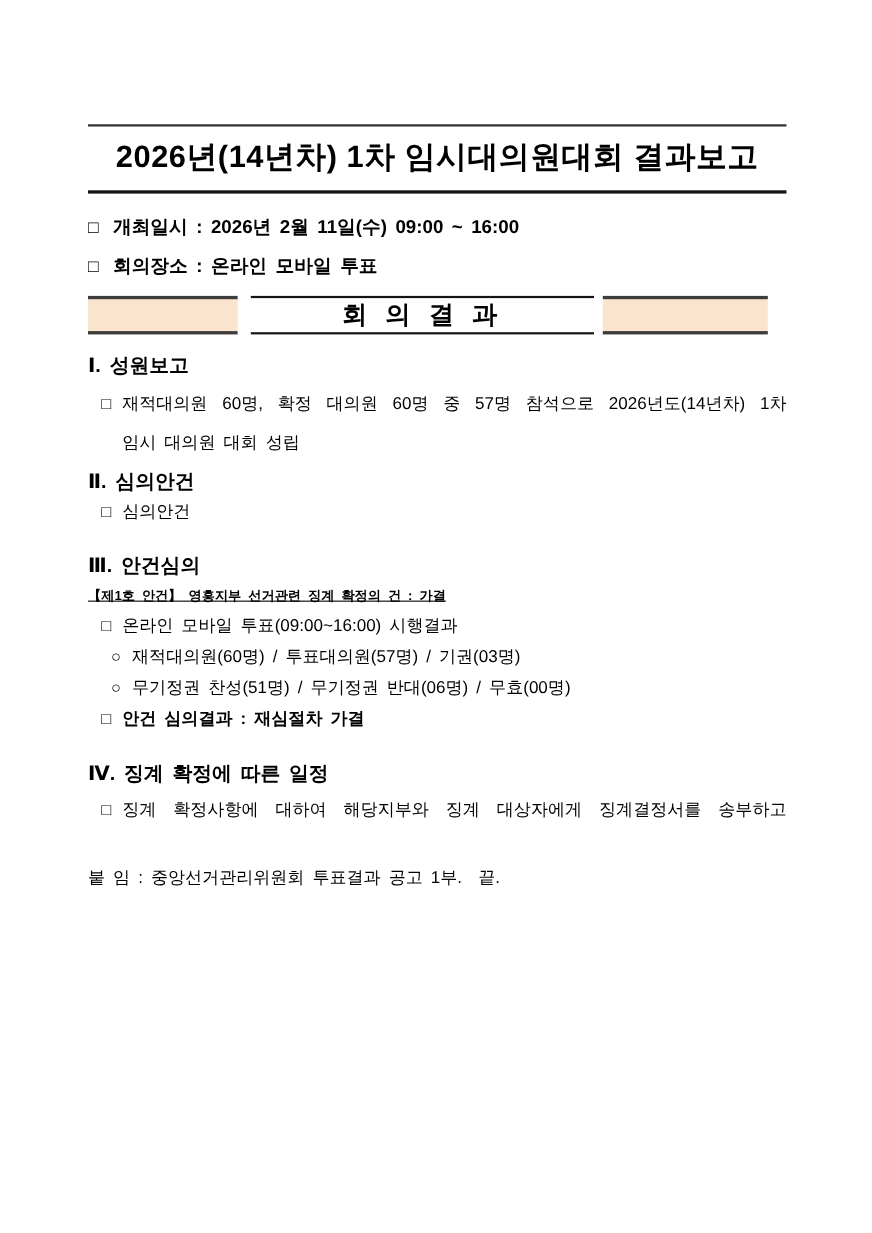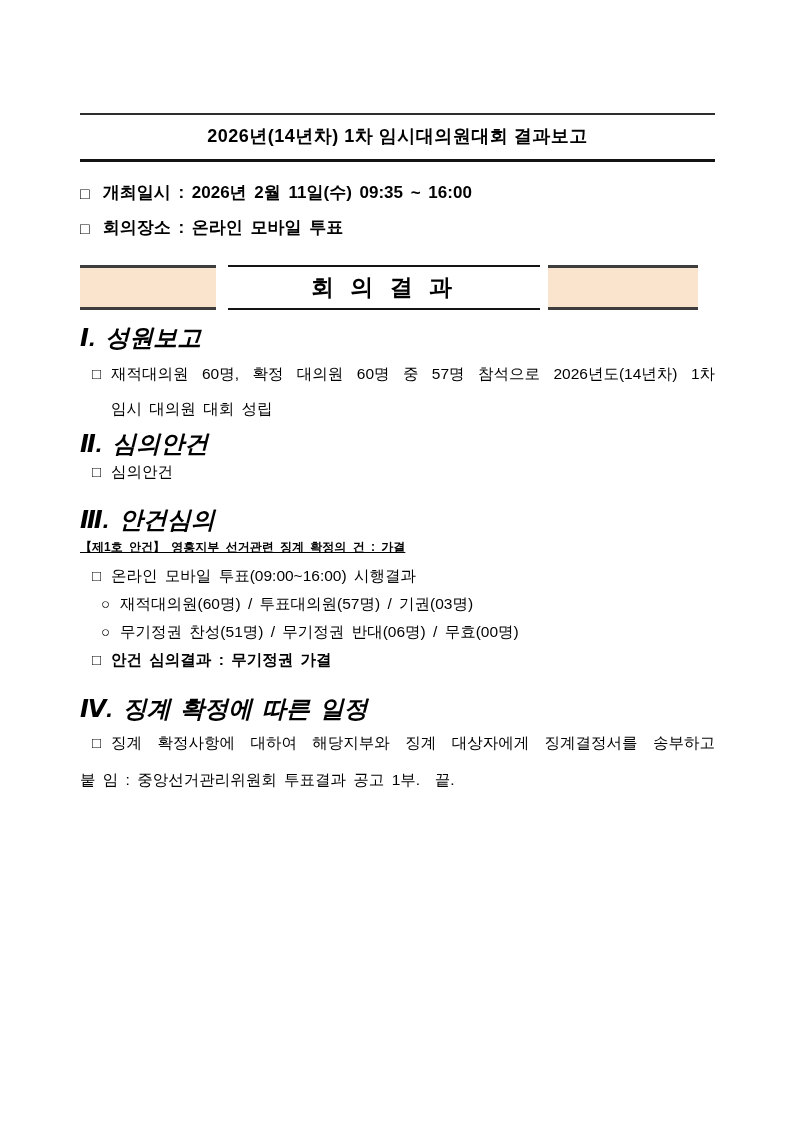--- a/index.html
+++ b/index.html
@@ -10,49 +10,49 @@
     color:#000000; position:relative; overflow:hidden;
   }
   .page { padding:113px 78px 0 80px; }
 
   
   .title-box {
     border-top:2px solid #2e2e2e;
     border-bottom:3px solid #141414;
     padding:9px 0 11px; text-align:center;
   }
-  .title { font-size:18px; font-weight:bold; letter-spacing:0.5px; }
+  .title { font-size:28px; font-weight:bold; letter-spacing:0.5px; }
 
   
   .header-list { margin-top:13px; }
   .hdr-item {
     display:flex; align-items:center; gap:13px;
     height:35px; font-size:17px; font-weight:bold;
     word-spacing:3px;
   }
   .cb { font-size:15px; font-weight:normal; line-height:1; position:relative; top:1px; }
   .hdr-item .cb { font-size:16px; }
 
   
-  .banner { display:flex; align-items:stretch; margin-top:20px; height:45px; }
+  .banner { display:flex; align-items:stretch; margin-top:10px; height:35px; }
   .banner-side {
     background:#FBE4CE;
     border-top:3px solid #3d3d3d; border-bottom:3px solid #3d3d3d;
   }
   .banner-side.left  { width:136px; margin-right:12px; }
   .banner-side.right { width:150px; margin-left:8px; margin-right:17px; }
   .banner-center {
     flex:1;
     border-top:2px solid #141414; border-bottom:2px solid #141414;
     display:flex; align-items:center; justify-content:center;
     font-size:23px; font-weight:bold; letter-spacing:5px;
   }
 
   
-  .section-heading { font-size:24px; font-weight:bold; line-height:24px; word-spacing:3px;font-style:italic; }
+  .section-heading { font-size:18px; font-weight:bold; line-height:24px; word-spacing:3px; }
   .sec1 { margin-top:16px; }
   .sec2 { margin-top:6px; }
   .sec3 { margin-top:21px; }
   .sec4 { margin-top:23px; }
 
   .bullet-row {
     display:flex; align-items:flex-start; gap:10px;
     font-size:15.5px; word-spacing:3px;
   }
   .bullet-row .cb { line-height:inherit; top:0; align-self:flex-start; }
@@ -63,37 +63,37 @@
   .lh28 { line-height:28px; }
   .bullet-text { flex:1; }
   .just { text-align:justify; text-align-last:justify; }
   .bold { font-weight:bold; }
   .para-top { margin-top:6px; }
 
   .agenda-line { padding-left:8px; font-size:15.5px; line-height:31px; word-spacing:3px; }
   .subheading { font-size:12px; font-weight:bold; line-height:30px; word-spacing:3px;text-decoration:underline; }
 
   .footer-line {
-    margin-top:7px; font-size:15.5px; line-height:30px;
+    margin-top:32px; font-size:15.5px; line-height:30px;
     word-spacing:3px; white-space:pre-wrap;
   }
 </style>
 </head>
 <body>
 
 <div class="page">
 
   <div class="title-box">
     <div class="title">2026년(14년차) 1차 임시대의원대회 결과보고</div>
   </div>
 
   <div class="header-list">
     <div class="hdr-item">
       <span class="cb">□</span>
-      <span>개최일시 : 2026년 2월 11일(수) 09:35 ~ 16:00</span>
+      <span>개최일시 : 2026년 2월 11일(수) 09:00 ~ 16:00</span>
     </div>
     <div class="hdr-item">
       <span class="cb">□</span>
       <span>회의장소 : 온라인 모바일 투표</span>
     </div>
   </div>
 
   <div class="banner">
     <div class="banner-side left"></div>
     <div class="banner-center">회 의 결 과</div>
@@ -129,21 +129,21 @@
     <div class="bullet-row indent2 lh28">
       <span class="cb">○</span>
       <div class="bullet-text">재적대의원(60명) / 투표대의원(57명) / 기권(03명)</div>
     </div>
     <div class="bullet-row indent2 lh28">
       <span class="cb">○</span>
       <div class="bullet-text">무기정권 찬성(51명) / 무기정권 반대(06명) / 무효(00명)</div>
     </div>
     <div class="bullet-row indent1 lh28">
       <span class="cb">□</span>
-      <div class="bullet-text bold">안건 심의결과 : 무기정권 가결</div>
+      <div class="bullet-text bold">안건 심의결과 : 재심절차 가결</div>
     </div>
   </div>
 
   <div class="sec4">
     <div class="section-heading">Ⅳ. 징계 확정에 따른 일정</div>
     <div class="bullet-row indent1 lh31 para-top">
       <span class="cb">□</span>
       <div class="bullet-text">
         <div class="just">징계 확정사항에 대하여 해당지부와 징계 대상자에게 징계결정서를 송부하고</div>
       </div>

